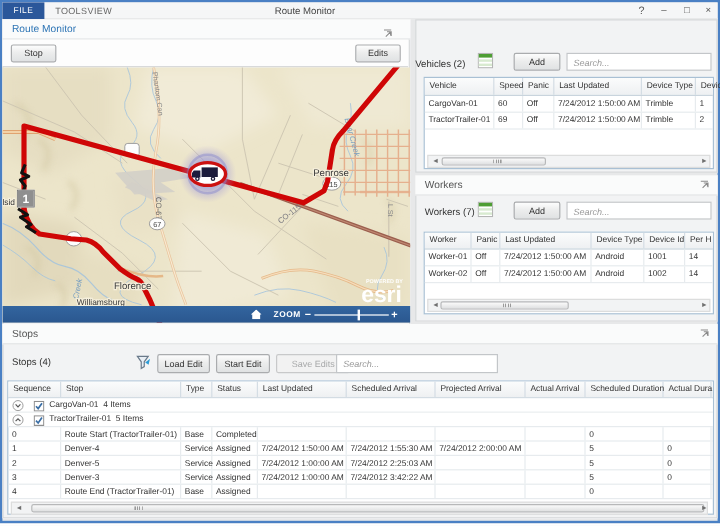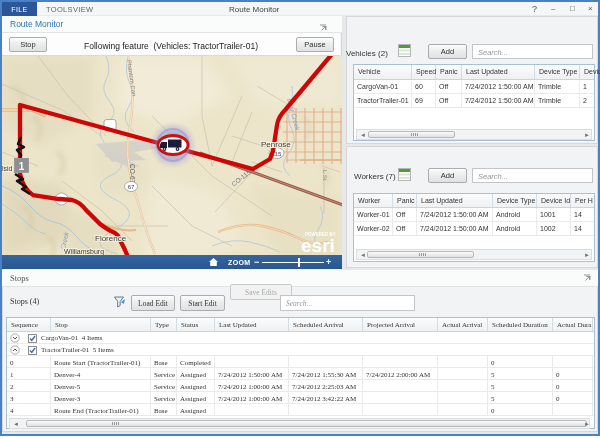--- a/index.html
+++ b/index.html
@@ -48,22 +48,21 @@
     <div class="panel-h">
         <span class="t" style="color:#2e75b5;">Route Monitor</span>
         <span style="position:absolute;right:8px;top:4px;width:8px;height:8px;">
           <svg class="pin" viewBox="0 0 8 8">
             <path d="M1 1h6M7 2v4M6.5 2.5L2.5 6.5M6.5 2.5v3M6.5 2.5h-3" stroke="#8a8a8a" stroke-width="0.9" fill="none"></path>
           </svg>
         </span>
       </div>
     <div class="abs" style="left:0;top:17px;width:338px;height:23px;background:#fdfdfd;border-bottom:1px solid #d8d9da;"></div>
     <div class="btn" style="left:7px;top:21px;width:38px;height:15px;line-height:14px;">Stop</div>
-    <div class="abs" style="left:0;top:25px;width:338px;text-align:center;font-size:8.5px;color:#222;">Following feature&nbsp; (Vehicles: TractorTrailer-01)</div>
-    <div class="btn" style="left:294px;top:21px;width:38px;height:15px;line-height:14px;">Pause</div>
+    <div class="btn" style="left:294px;top:21px;width:38px;height:15px;line-height:14px;">Edits</div>
     <div class="abs" id="maparea" style="left:0;top:40px;width:340px;height:213px;overflow:hidden;">
         <svg width="340" height="213" viewBox="0 0 340 213" style="position:absolute;left:0;top:0;">
 <defs>
 <filter id="bl8" x="-40%" y="-40%" width="180%" height="180%">
               <feGaussianBlur stdDeviation="6"></feGaussianBlur>
             </filter>
 <filter id="bl3" x="-40%" y="-40%" width="180%" height="180%">
               <feGaussianBlur stdDeviation="2.5"></feGaussianBlur>
             </filter>
 <radialGradient id="glow">
@@ -274,20 +273,26 @@
 <div class="hsb" style="left:2px;top:64px;width:236px;">
           <div class="ar" style="left:3px;">◄</div>
           <div class="thumb" style="left:11px;width:87px;"></div>
           <div class="grip" style="left:54px;"></div>
           <div class="ar" style="left:227px;">►</div>
         </div>
       </div>
   </div>
 
   <div class="abs panel" id="wkpanel" style="left:344px;top:144px;width:252px;height:122px;">
+    <div class="panel-h">
+        <span class="t">Workers</span>
+        <svg class="pin" viewBox="0 0 8 8">
+          <path d="M1 1h6M7 2v4M6.5 2.5L2.5 6.5M6.5 2.5v3M6.5 2.5h-3" stroke="#8a8a8a" stroke-width="0.9" fill="none"></path>
+        </svg>
+      </div>
     <div class="abs" style="left:8px;top:26px;font-size:8px;color:#333;">Workers (7)</div>
     <svg class="abs" style="left:52px;top:22px;" width="13" height="13" viewBox="0 0 13 13">
         <rect x="0.5" y="0.5" width="12" height="12" fill="#fff" stroke="#b5b5b5"></rect>
         <rect x="1" y="1" width="11" height="3" fill="#4e9e34"></rect>
         <rect x="1" y="5.5" width="11" height="2" fill="#d8ead0"></rect>
         <rect x="1" y="9" width="11" height="2" fill="#d8ead0"></rect>
       </svg>
     <div class="btn" style="left:82px;top:22px;width:39px;height:15px;line-height:14px;">Add</div>
     <div class="search" style="left:126px;top:22px;width:121px;height:15px;">
         <span>Search...</span>
@@ -355,35 +360,35 @@
 </div>
 <div class="hsb" style="left:2px;top:55px;width:236px;">
           <div class="ar" style="left:3px;">◄</div>
           <div class="thumb" style="left:10px;width:107px;"></div>
           <div class="grip" style="left:62px;"></div>
           <div class="ar" style="left:227px;">►</div>
         </div>
       </div>
   </div>
 
-  <div class="abs panel" id="stpanel" style="left:0px;top:268px;width:596px;height:162px;font-family:Liberation Serif, serif;">
+  <div class="abs panel" id="stpanel" style="left:0px;top:268px;width:596px;height:162px;">
     <div class="panel-h">
         <span class="t">Stops</span>
         <svg class="pin" viewBox="0 0 8 8">
           <path d="M1 1h6M7 2v4M6.5 2.5L2.5 6.5M6.5 2.5v3M6.5 2.5h-3" stroke="#8a8a8a" stroke-width="0.9" fill="none"></path>
         </svg>
       </div>
     <div class="abs" style="left:8px;top:27px;font-size:8px;color:#333;">Stops (4)</div>
     <div class="abs" style="left:111px;top:25px;"><svg width="14" height="14" viewBox="0 0 14 14">
           <path d="M1.5 2h9L7.2 6.5v4l-2.5 1.5v-5.5z" fill="#e8eef4" stroke="#6a7a8a" stroke-width="1"></path>
           <path d="M8 7l4-3-1.2 5z" fill="#2e9bd6"></path>
         </svg></div>
     <div class="btn" style="left:129px;top:25px;width:44px;height:16px;line-height:15px;">Load Edit</div>
     <div class="btn" style="left:178px;top:25px;width:45px;height:16px;line-height:15px;">Start Edit</div>
-    <div class="btn dis" style="left:228px;top:14px;width:62px;height:16px;line-height:15px;">Save Edits</div>
+    <div class="btn dis" style="left:228px;top:25px;width:62px;height:16px;line-height:15px;">Save Edits</div>
     <div class="search" style="left:278px;top:25px;width:135px;height:16px;">
         <span>Search...</span>
       </div>
     <div class="tbl" id="sttbl" style="left:4px;top:47px;width:589px;height:112px;">
         <div class="hrow" style="height:14px;">
 <div class="hcell" style="left:0px;width:44px;">
             <span>Sequence</span>
           </div>
 <div class="hcell" style="left:44px;width:100px;">
             <span>Stop</span>

